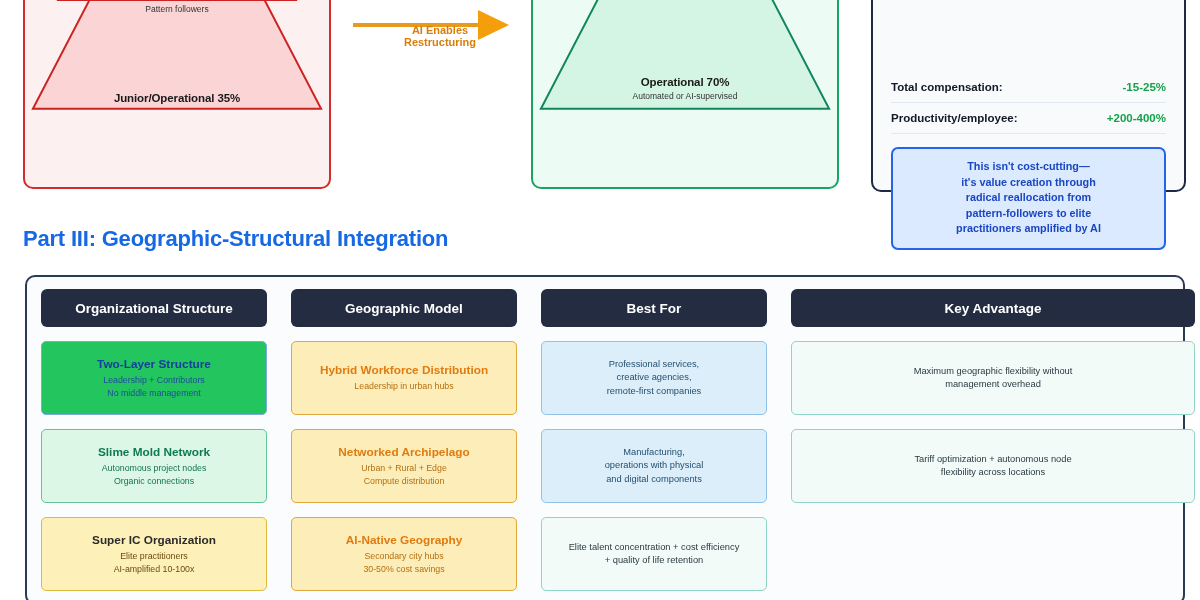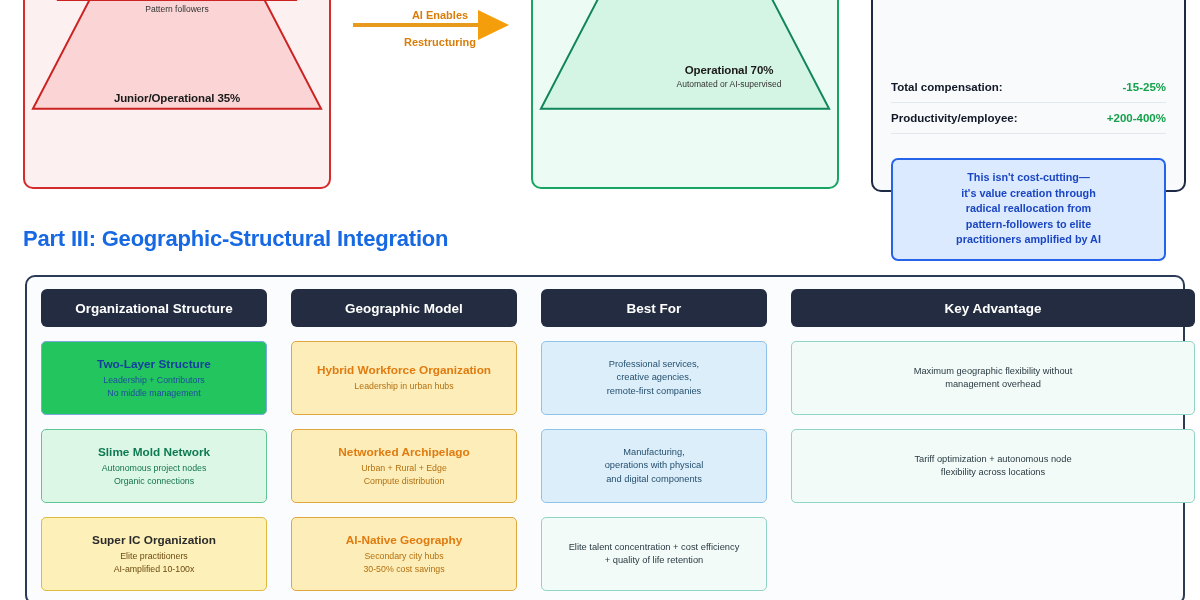--- a/index.html
+++ b/index.html
@@ -110,21 +110,21 @@
   .arrow-text-top, .arrow-text-bot {
     position: absolute;
     left: 40px;
     width: 100px;
     text-align: center;
     font-size: 11px;
     font-weight: bold;
     color: #d97d09;
     white-space: nowrap;
   }
-  .arrow-text-top { top: 9px; }
+  .arrow-text-top { top: 24px; }
   .arrow-text-bot { top: 36px; }
 
   
   .metrics-card {
     position: absolute;
     left: 871px;
     top: -213px;
     width: 315px;
     height: 405px;
     box-sizing: border-box;
@@ -144,21 +144,21 @@
     font-size: 11.5px;
     font-weight: bold;
     color: #111827;
   }
   .metric-value {
     font-size: 11.5px;
     font-weight: bold;
     color: #15a14a;
   }
   .callout {
-    margin-top: 24px;
+    margin-top: 13px;
     background: #dbeafe;
     border: 2px solid #2563eb;
     border-radius: 7px;
     padding: 10px 10px 11px 10px;
     text-align: center;
   }
   .callout-line {
     font-size: 10.8px;
     font-weight: bold;
     color: #1b46c2;
@@ -293,21 +293,21 @@
       <div class="arrow-text-bot">Restructuring</div>
     </div>
 
     <div class="pyramid-card green">
       <svg class="pyramid-svg" viewBox="0 0 308 399" preserveAspectRatio="none">
         <polygon points="154,40 300,320 8,320" fill="#d5f5e4" stroke="#11855c" stroke-width="2"></polygon>
         <polygon points="154,40 260,190 40,190" fill="#5fd9a7" stroke="#11855c" stroke-width="2"></polygon>
         <polygon points="154,40 205,100 103,100" fill="#10b981" stroke="#11855c" stroke-width="2"></polygon>
       </svg>
 
-      <div class="tier-label" style="top:272px;padding-left:44px;">
+      <div class="tier-label" style="top:284px;">
         <div class="tier-title">Operational 70%</div>
         <div class="tier-sub">Automated or AI-supervised</div>
       </div>
     </div>
   </div>
 
   <div class="metrics-card">
     <div style="height:283px;"></div>
     <div class="metric-row">
       <span class="metric-label">Total compensation:</span>
@@ -337,21 +337,21 @@
       <div class="head-cell">Key Advantage</div>
     </div>
 
     <div class="grid-row">
       <div class="cell c-blue">
         <div class="cell-title">Two-Layer Structure</div>
         <div class="cell-sub">Leadership + Contributors</div>
         <div class="cell-sub">No middle management</div>
       </div>
       <div class="cell c-yellow">
-        <div class="cell-title">Hybrid Workforce Organization</div>
+        <div class="cell-title">Hybrid Workforce Distribution</div>
         <div class="cell-sub">Leadership in urban hubs</div>
       </div>
       <div class="cell c-lightblue">
         <div class="cell-body">Professional services,</div>
         <div class="cell-body">creative agencies,</div>
         <div class="cell-body">remote-first companies</div>
       </div>
       <div class="cell c-mint">
         <div class="cell-body">Maximum geographic flexibility without</div>
         <div class="cell-body">management overhead</div>

